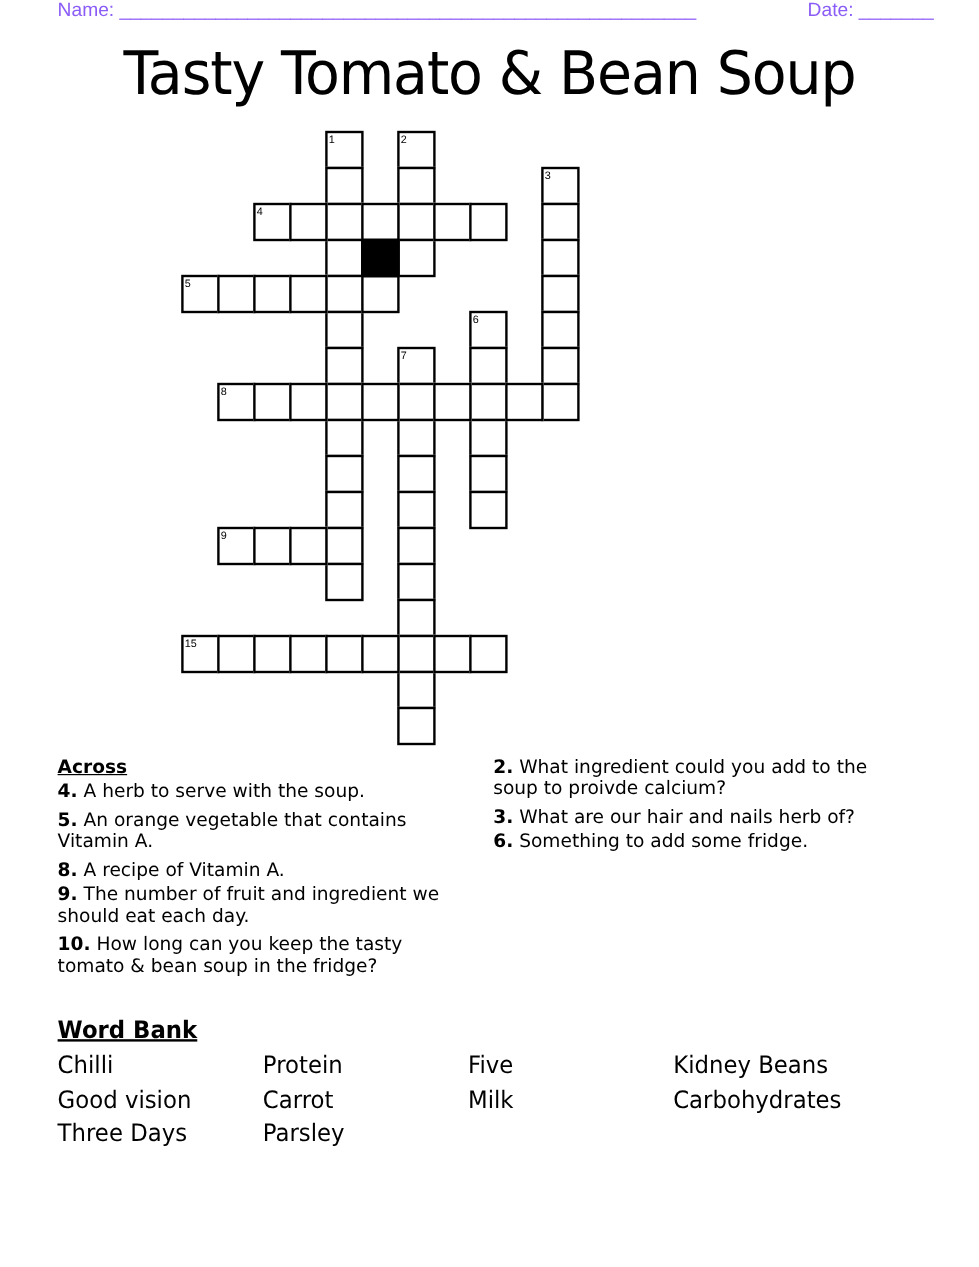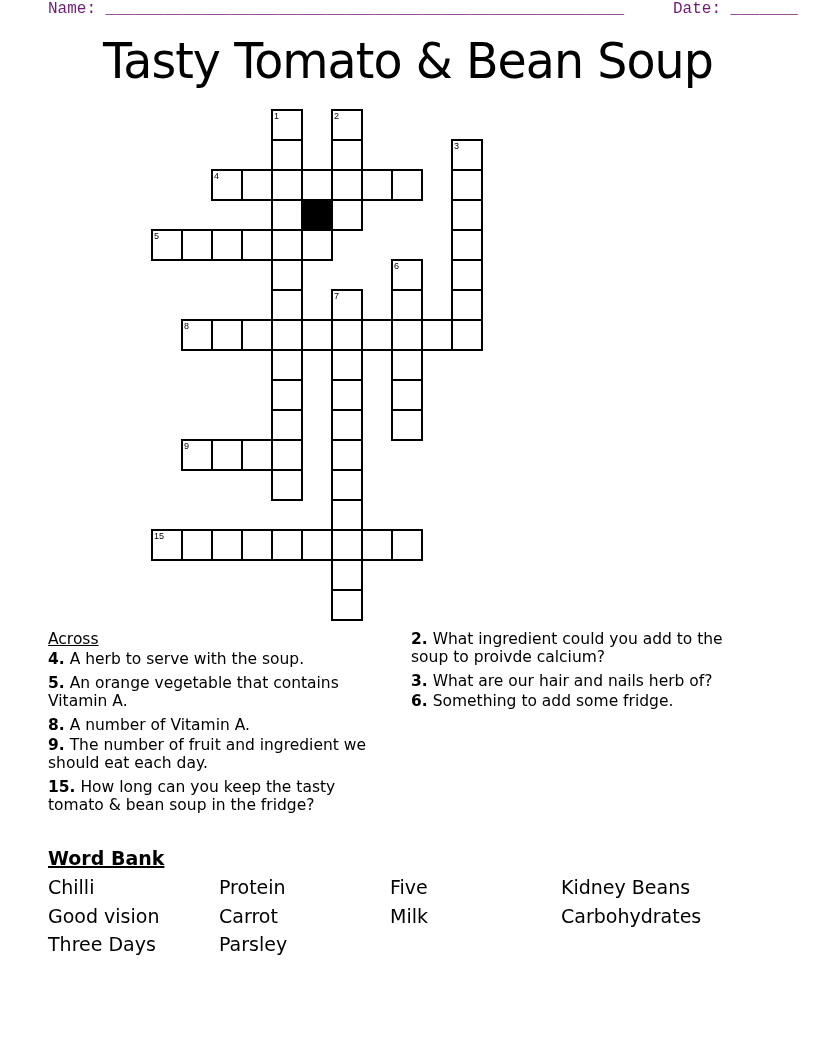--- a/index.html
+++ b/index.html
@@ -1,28 +1,28 @@
 <!DOCTYPE html>
 <html><head>
   <meta charset="utf-8">
   <style>
     html, body { margin: 0; padding: 0; background: #ffffff; }
     body { width: 816px; height: 1056px; position: relative; overflow: hidden; color: #000; }
-    .header-line { position: absolute; top: 0; left: 48px; font-family: Liberation Mono, monospace; font-size: 16px; color: #701a75; }
+    .header-line { position: absolute; top: 0; left: 48px; font-family: Liberation Sans, sans-serif; font-size: 16px; color: #8b5cf6; }
     .name-field { left: 48px; }
     .date-field { left: 627px; margin-left: 46px; }
     .title { position: absolute; top: 32px; left: 0; width: 816px; text-align: center; font-family: "DejaVu Sans", sans-serif; font-size: 50px; letter-spacing: -1px; transform: scaleX(0.95); }
     .grid { position: absolute; left: 0; top: 0; }
     .cell { position: absolute; width: 30px; height: 30px; box-sizing: border-box; border: 2px solid #000; background: #fff; margin-left: -1px; margin-top: -1px; }
     .cell.black { background: #000; }
     .cell .num { position: absolute; top: 0px; left: 1px; font-family: "Liberation Sans", sans-serif; font-size: 9px; line-height: 10px; }
     .clues { position: absolute; top: 630px; font-family: "DejaVu Sans", sans-serif; font-size: 15.5px; line-height: 18px; }
     .clues.across { left: 48px; width: 330px; }
     .clues.down { left: 411px; width: 345px; }
-    .clue-heading { font-weight: normal; text-decoration: underline; margin-bottom: 2px; }
+    .clue-heading { font-weight: bold; text-decoration: underline; margin-bottom: 2px; }
     .clue { margin-bottom: 6px; }
     .clue b { font-weight: bold; }
     .wordbank-title { position: absolute; top: 846px; left: 48px; font-family: "DejaVu Sans", sans-serif; font-size: 20px; font-weight: bold; text-decoration: underline; transform: scaleX(0.95); transform-origin: left; }
     .wordbank { position: absolute; top: 873px; left: 48px; width: 740px; font-family: "DejaVu Sans", sans-serif; font-size: 20px; line-height: 28.5px; display: grid; grid-template-columns: 180px 180px 180px 200px; transform: scaleX(0.95); transform-origin: left; }
   </style>
 </head>
 <body>
 
 <div class="header-line name-field">Name: ______________________________________________________</div>
 <div class="header-line date-field">Date: _______</div>
@@ -118,23 +118,23 @@
     <div class="cell" style="left: 302px; top: 530px; width: 32px; height: 32px;"></div>
     <div class="cell" style="left: 362px; top: 530px; width: 32px; height: 32px;"></div>
     <div class="cell" style="left: 392px; top: 530px; width: 32px; height: 32px;"></div>
     <div class="cell black" style="left: 302px; top: 200px; width: 32px; height: 32px;"></div>
   </div>
 
 <div class="clues across">
   <div class="clue-heading">Across</div>
   <div class="clue"><b>4.</b> <span>A herb to serve with the soup.</span></div>
   <div class="clue"><b>5.</b> <span>An orange vegetable that contains Vitamin A.</span></div>
-  <div class="clue" style="margin-bottom:2px"><b>8.</b> <span>A number of Vitamin A.</span></div>
+  <div class="clue" style="margin-bottom:2px"><b>8.</b> <span>A recipe of Vitamin A.</span></div>
   <div class="clue"><b>9.</b> <span>The number of fruit and ingredient we should eat each day.</span></div>
-  <div class="clue"><b>15.</b> <span>How long can you keep the tasty tomato &amp; bean soup in the fridge?</span></div>
+  <div class="clue"><b>10.</b> <span>How long can you keep the tasty tomato &amp; bean soup in the fridge?</span></div>
 </div>
 
 <div class="clues down">
   <div class="clue"><b>2.</b> <span>What ingredient could you add to the soup to proivde calcium?</span></div>
   <div class="clue" style="margin-bottom:2px"><b>3.</b> <span>What are our hair and nails herb of?</span></div>
   <div class="clue"><b>6.</b> <span>Something to add some fridge.</span></div>
 </div>
 
 <div class="wordbank-title">Word Bank</div>
 <div class="wordbank">

